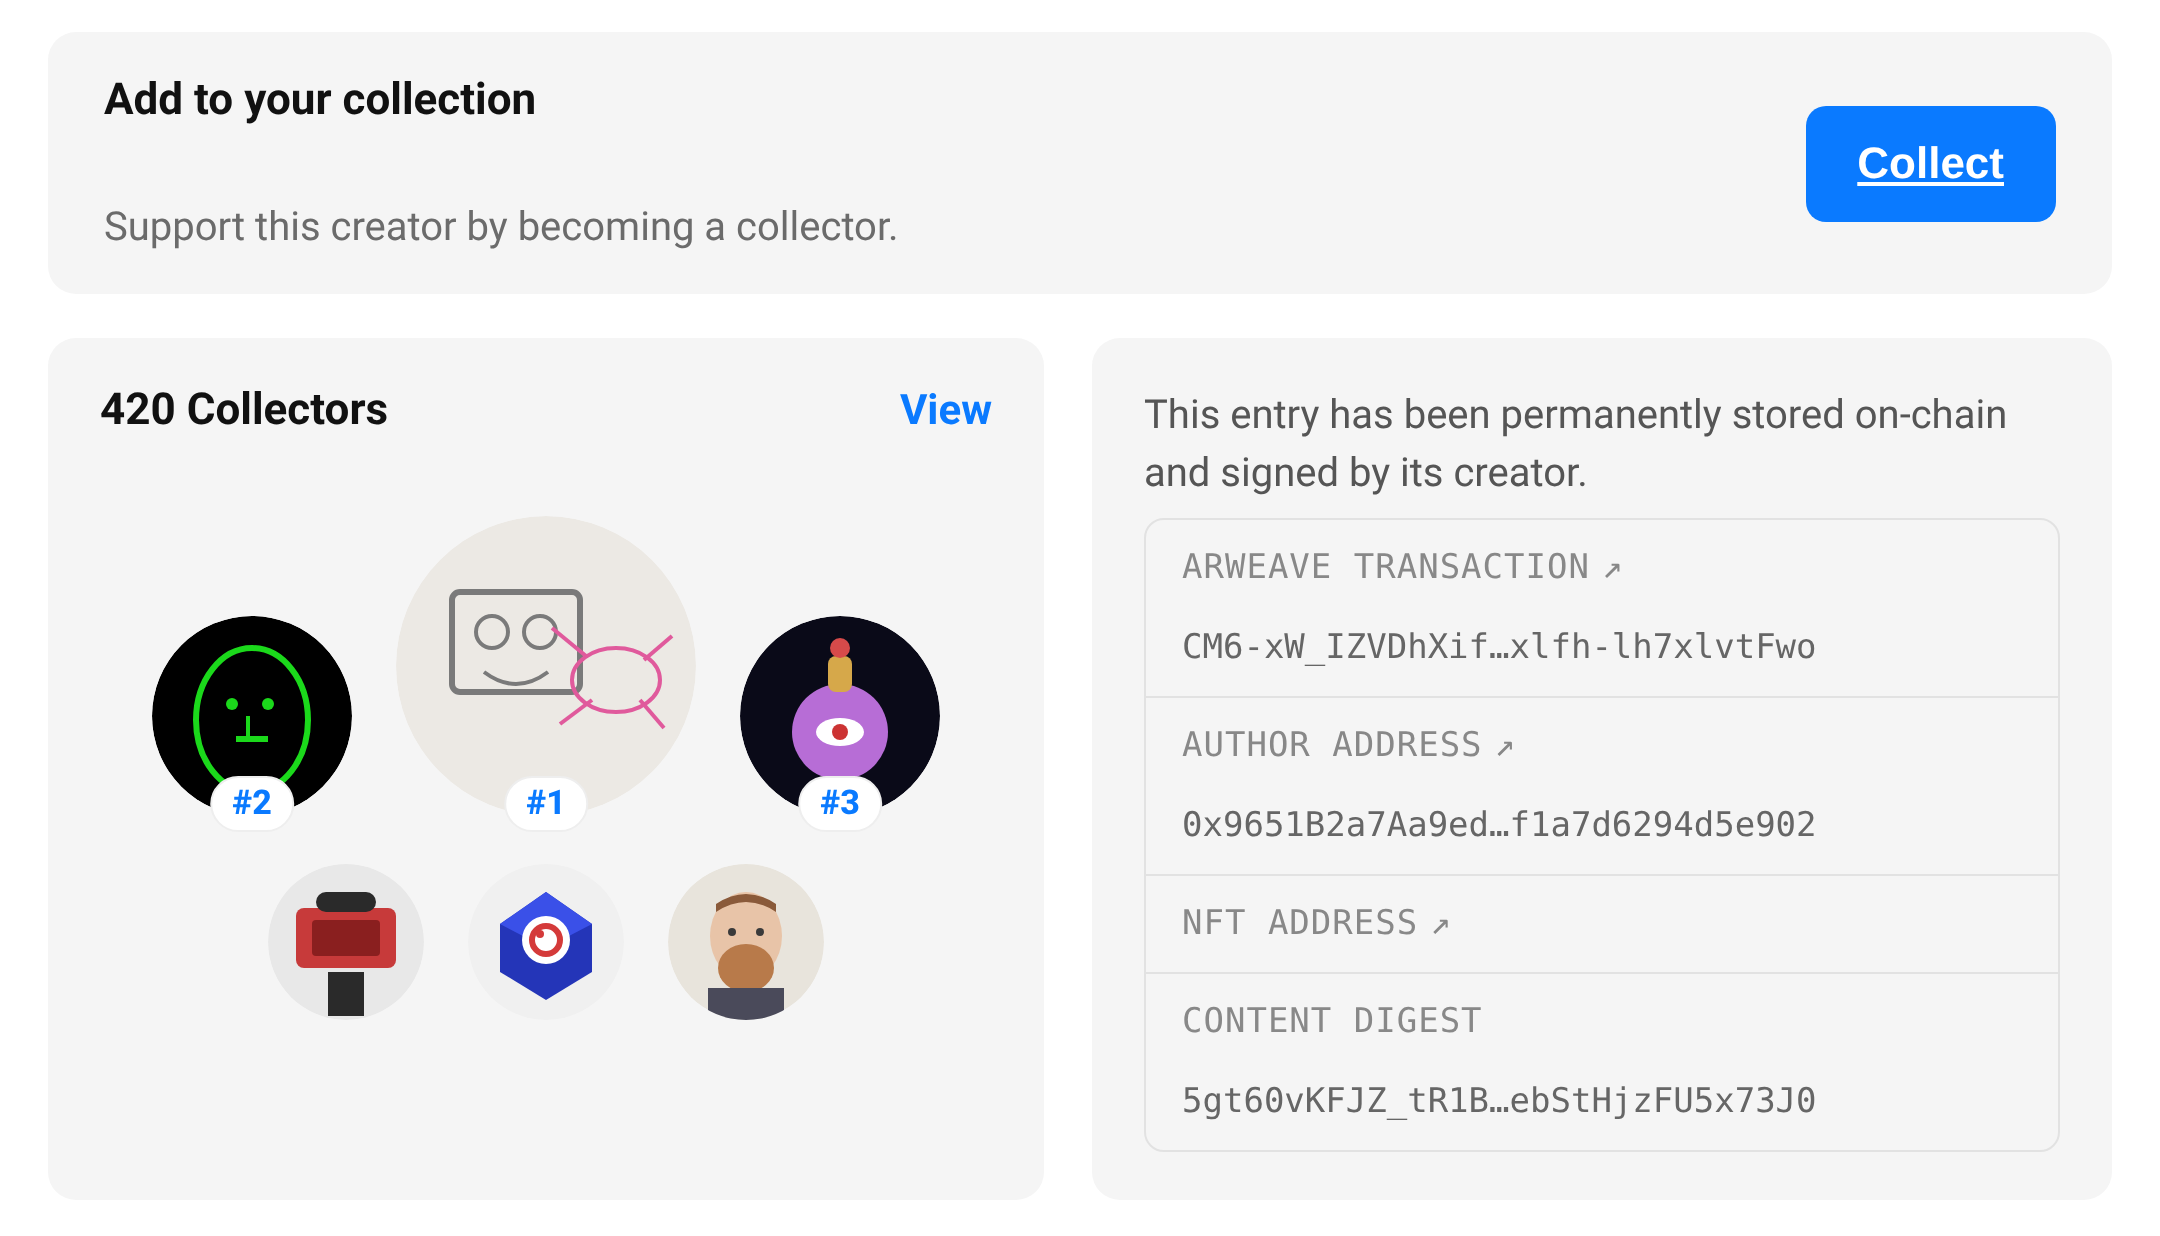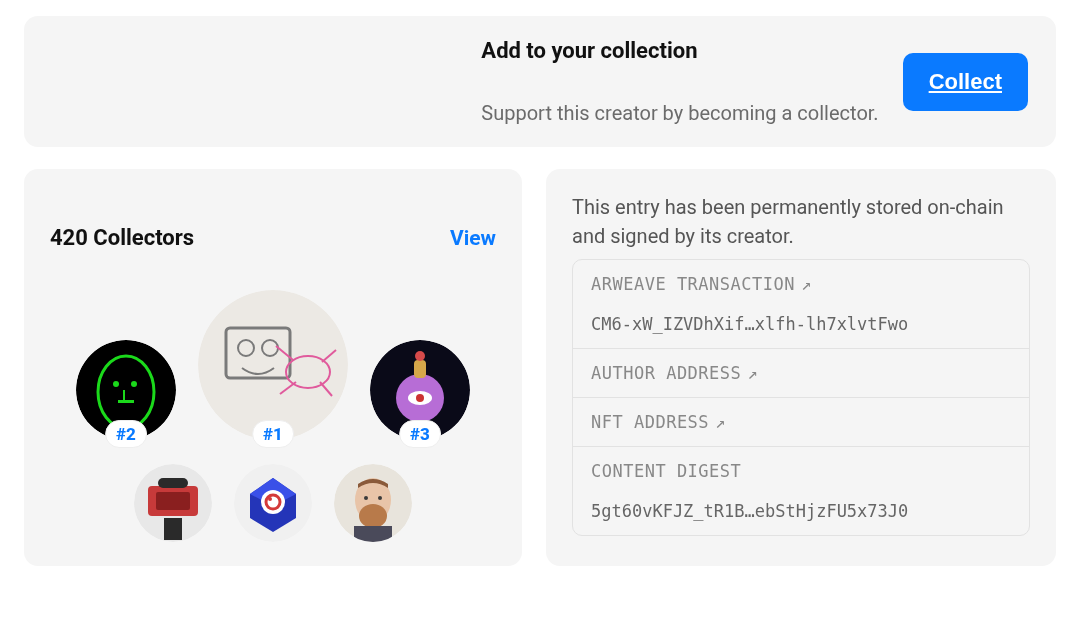--- a/index.html
+++ b/index.html
@@ -8,22 +8,21 @@
       background: #fff;
       padding: 16px 24px;
       width: 1080px;
     }
     .banner {
       background: #f5f5f5;
       border-radius: 14px;
       padding: 22px 28px;
       display: flex;
       align-items: center;
-      justify-content: flex-end;
-      gap: 24px;
+      justify-content: space-between;
     }
     .banner-text h2 {
       font-size: 22px;
       font-weight: 700;
       color: #111;
       margin-bottom: 4px;
     }
     .banner-text p {
       font-size: 20px;
       color: #6b6b6b;
@@ -49,21 +48,20 @@
       background: #f5f5f5;
       border-radius: 14px;
       padding: 24px 26px;
       flex: 1;
     }
     .collectors-header {
       display: flex;
       justify-content: space-between;
       align-items: center;
       margin-bottom: 40px;
-      margin-top: 32px;
     }
     .collectors-header h3 {
       font-size: 22px;
       font-weight: 700;
       color: #111;
     }
     .view-link {
       color: #0a7aff;
       font-size: 21px;
       font-weight: 700;
@@ -242,20 +240,21 @@
           <span class="ext-icon">↗</span>
         </div>
         <div class="meta-value">CM6-xW_IZVDhXif…xlfh-lh7xlvtFwo</div>
       </div>
 
       <div class="meta-row">
         <div class="meta-label">
           <span>AUTHOR ADDRESS</span>
           <span class="ext-icon">↗</span>
         </div>
+        <div class="meta-value">0x9651B2a7Aa9ed…f1a7d6294d5e902</div>
       </div>
 
       <div class="meta-row">
         <div class="meta-label">
           <span>NFT ADDRESS</span>
           <span class="ext-icon">↗</span>
         </div>
       </div>
 
       <div class="meta-row">

